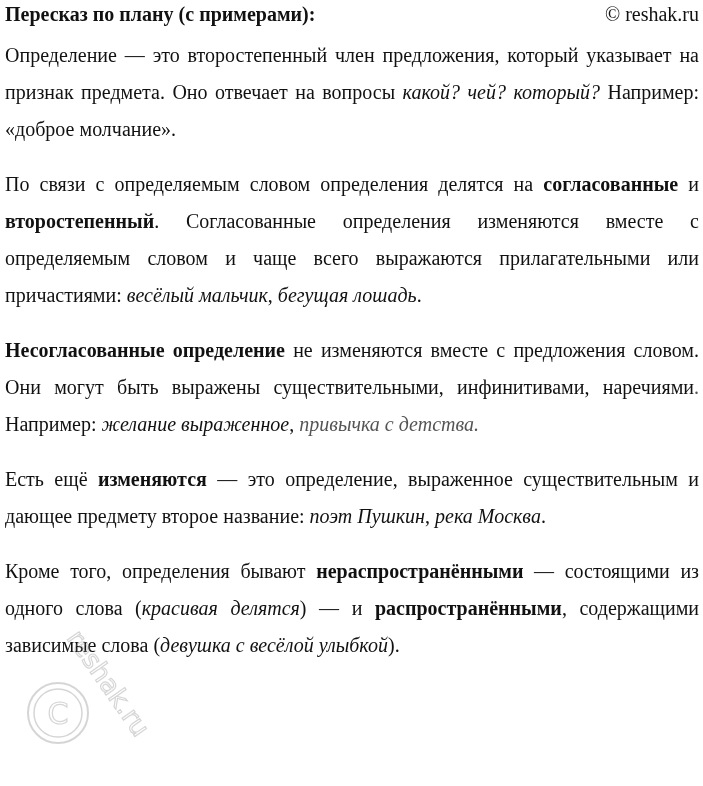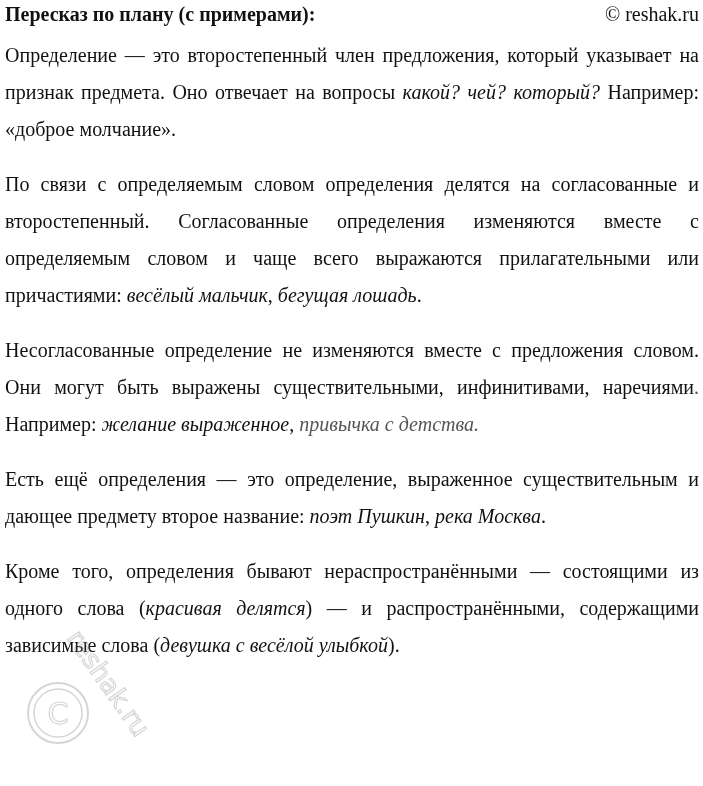--- a/index.html
+++ b/index.html
@@ -37,21 +37,21 @@
     .header-site {
       font-weight: normal;
       padding-right: 0;
     }
     .para {
       font-size: 20px;
       line-height: 37px;
       text-align: justify;
       margin: 0 0 18px 0;
     }
-    .para b { font-weight: normal; }
+    .para b { font-weight: bold; }
     .para i { }
     .faint { color: #555555; }
     .watermark {
       position: absolute;
       left: 18px;
       top: 628px;
       width: 150px;
       height: 130px;
       pointer-events: none;
       opacity: 0.35;
@@ -66,21 +66,21 @@
     <span class="header-title">Пересказ по плану (с примерами):</span>
     <span class="header-site">© reshak.ru</span>
   </div>
 
   <p class="para"><span>Определение — это второстепенный член предложения, который указывает на признак предмета. Оно отвечает на вопросы </span><i>какой? чей? который?</i><span> Например: «доброе молчание».</span></p>
 
   <p class="para"><span>По связи с определяемым словом определения делятся на </span><b>согласованные</b><span> и </span><b>второстепенный</b><span>. Согласованные определения изменяются вместе с определяемым словом и чаще всего выражаются прилагательными или причастиями: </span><i>весёлый мальчик</i><span>, </span><i>бегущая лошадь</i><span>.</span></p>
 
   <p class="para"><b>Несогласованные определение</b><span> не изменяются вместе с предложения словом. Они могут быть выражены существительными, инфинитивами, наречиями</span><span class="faint">.</span><span> Например: </span><i>желание выраженное</i><span>, </span><i class="faint">привычка с детства.</i></p>
 
-  <p class="para"><span>Есть ещё </span><b>определения</b><span> — это определение, выраженное существительным и дающее предмету второе название: </span><i>поэт Пушкин</i><span>, </span><i>река Москва</i><span>.</span></p>
+  <p class="para"><span>Есть ещё </span><b>изменяются</b><span> — это определение, выраженное существительным и дающее предмету второе название: </span><i>поэт Пушкин</i><span>, </span><i>река Москва</i><span>.</span></p>
 
   <p class="para"><span>Кроме того, определения бывают </span><b>нераспространёнными</b><span> — состоящими из одного слова (</span><i>красивая делятся</i><span>) — и </span><b>распространёнными</b><span>, содержащими зависимые слова (</span><i>девушка с весёлой улыбкой</i><span>).</span></p>
 
 </div>
 
 <div class="watermark">
   <svg width="150" height="130" viewBox="0 0 150 130">
     <circle cx="40" cy="85" r="30" fill="none" stroke="#8a8a8a" stroke-width="2"></circle>
     <circle cx="40" cy="85" r="24" fill="none" stroke="#8a8a8a" stroke-width="1.5"></circle>
     <text x="40" y="96" text-anchor="middle" font-size="30" fill="none" stroke="#8a8a8a" stroke-width="1.2" font-family="DejaVu Sans, sans-serif">C</text>

